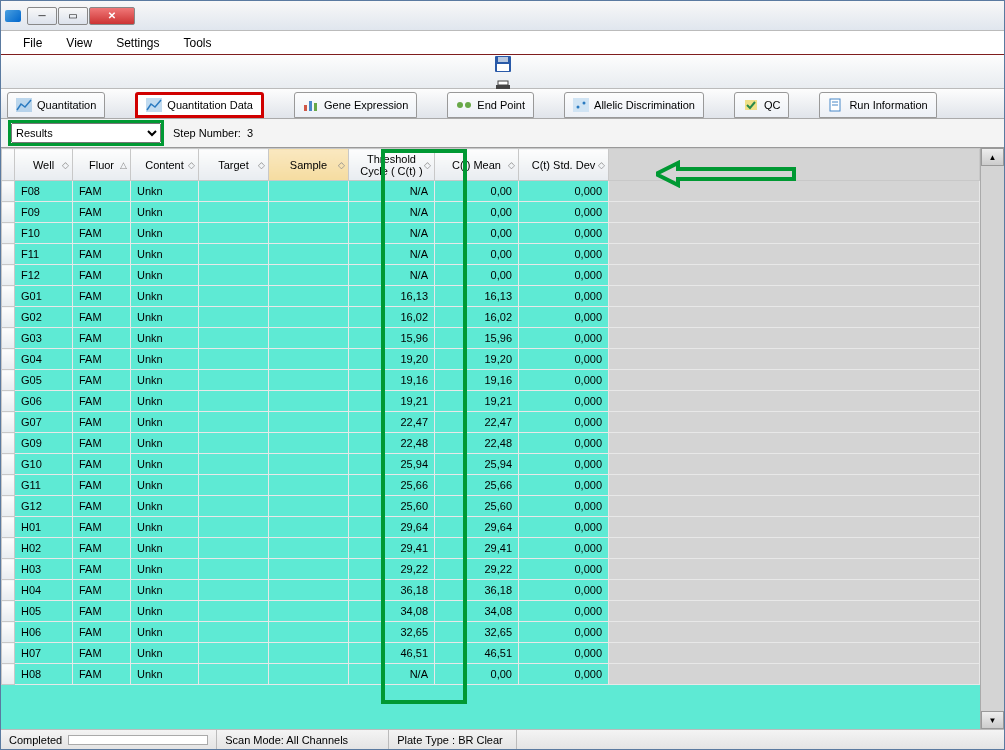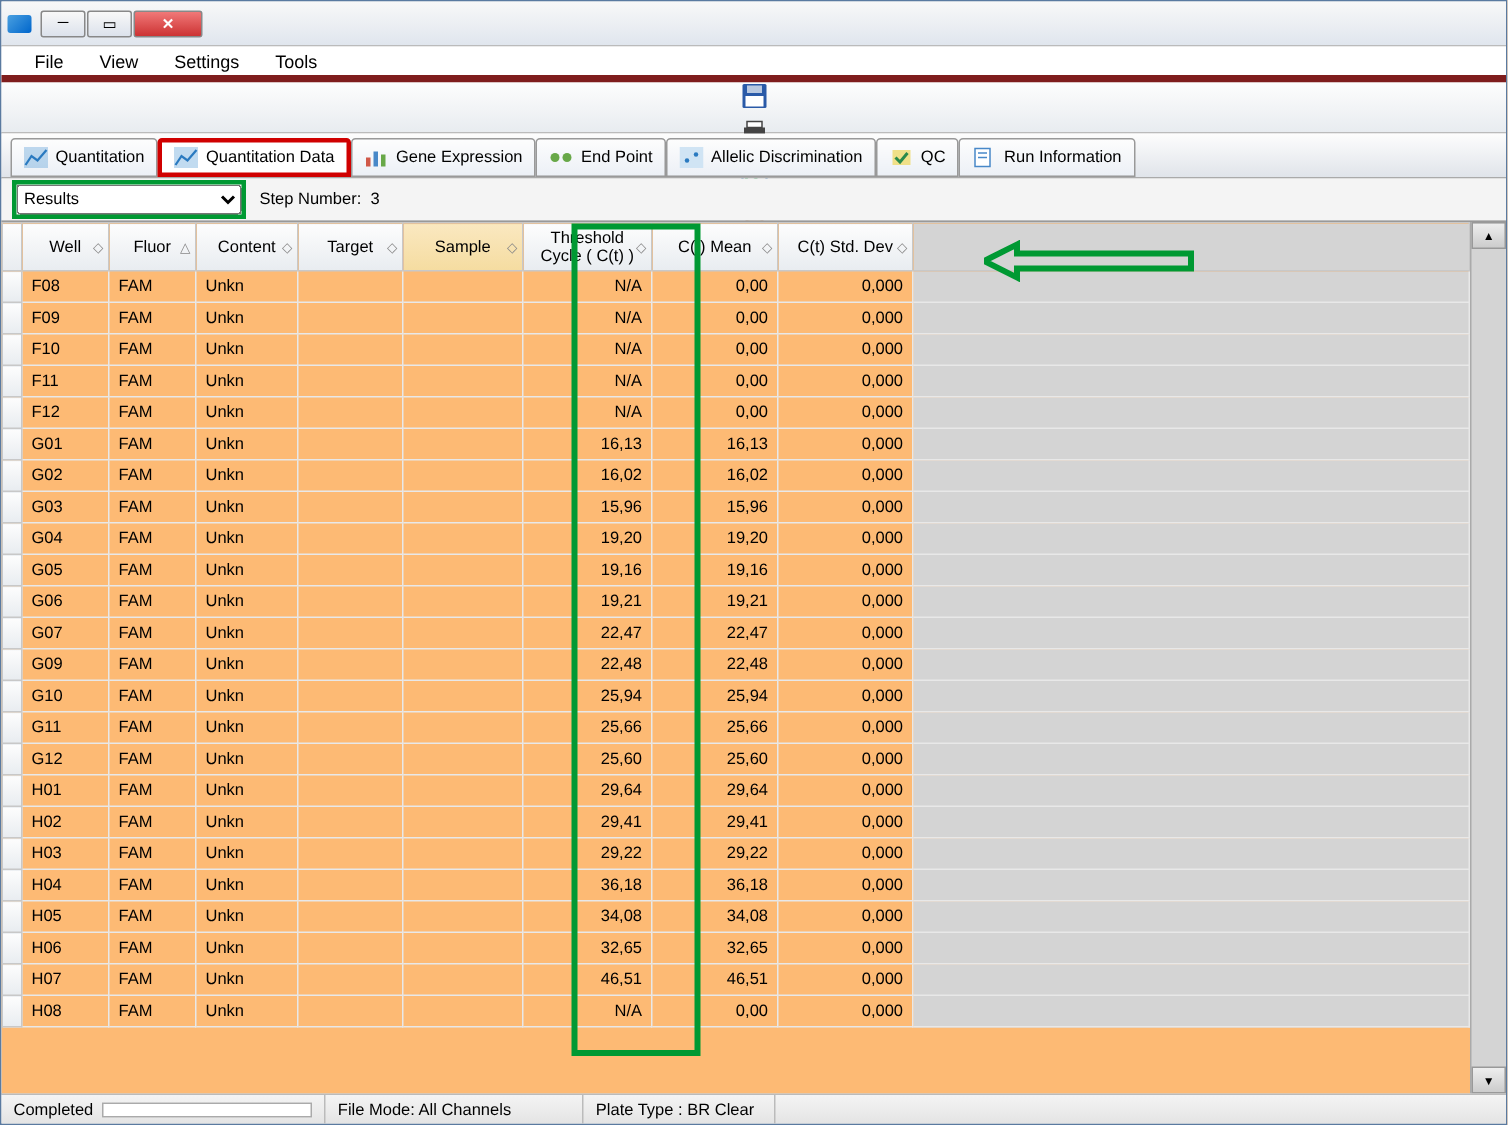--- a/index.html
+++ b/index.html
@@ -7,43 +7,43 @@
 
 .window { width: 1005px; height: 750px; border: 1px solid #5a7aa0; background: #f0f0f0; display: flex; flex-direction: column; }
 
 .titlebar { height: 30px; background: linear-gradient(#f8f8f8,#e0e6ee); display: flex; align-items: center; padding: 0 4px; border-bottom: 1px solid #bbb; }
 .titlebar .icon-app { width: 16px; height: 12px; background: linear-gradient(135deg,#4aa0e0,#0066cc); margin-right: 6px; border-radius: 2px; }
 .titlebar .title { font-size: 12px; color: #333; flex: 1; }
 .win-btns { display: flex; gap: 1px; }
 .win-btn { width: 30px; height: 18px; background: linear-gradient(#f8f8f8,#dce2ec); border: 1px solid #888; border-radius: 2px; display: flex; align-items: center; justify-content: center; font-size: 10px; cursor: pointer; }
 .win-btn.close { width: 46px; background: linear-gradient(#f07878,#cc3333); color: #fff; font-weight: bold; }
 
-.menubar { height: 24px; background: #fff; display: flex; align-items: flex-end; padding: 0 10px; border-bottom: 5px solid #7f1d1d; }
+.menubar { height: 24px; background: #fff; display: flex; align-items: center; padding: 0 10px; border-bottom: 1px solid #7f1d1d; }
 .menubar .item { padding: 2px 12px; font-size: 12px; cursor: pointer; }
 
 .toolbar1 { height: 34px; background: linear-gradient(#fdfdfd,#e8ecf0); border-bottom: 1px solid #bbb; display: flex; align-items: center; padding: 0 6px; gap: 6px; flex-direction: column; }
 .t-icon { width: 22px; height: 22px; display: flex; align-items: center; justify-content: center; font-size: 14px; cursor: pointer; }
 .t-icon svg { width: 18px; height: 18px; }
 .t-btn { display: flex; align-items: center; height: 26px; padding: 0 6px; gap: 4px; cursor: pointer; }
 .t-sep { width: 1px; height: 24px; background: #ccc; margin: 0 2px; }
 .well-group-label { font-size: 12px; }
 .well-group-select { width: 170px; height: 20px; font-size: 11px; }
 
-.tabrow { height: 30px; background: linear-gradient(#fdfdfd,#e0e4ea); border-bottom: 1px solid #aaa; display: flex; align-items: center; padding: 0 6px; }
+.tabrow { height: 30px; background: linear-gradient(#fdfdfd,#e0e4ea); border-bottom: 1px solid #aaa; display: flex; align-items: center; padding: 0 6px; gap: 30px; }
 .tab { height: 26px; border: 1px solid #999; background: linear-gradient(#fdfdfd,#ecf0f6); display: flex; align-items: center; padding: 0 8px; gap: 5px; font-size: 11px; cursor: pointer; border-radius: 3px 3px 0 0; margin-top: 3px; }
 .tab.active { background: #fff; border-bottom: 1px solid #fff; }
 .tab svg { width: 16px; height: 14px; }
 .red-box { border: 3px solid #d00000 !important; }
 
 .controlrow { height: 28px; background: #f4f4f4; display: flex; align-items: center; padding: 0 10px; gap: 12px; }
 .results-dd { width: 150px; height: 20px; font-size: 11px; outline: 3px solid #009933; }
 .stepnum { font-size: 11px; }
 
 .grid-area { flex: 1; background: #ccc; display: flex; border-top: 1px solid #999; overflow: hidden; }
-.grid-table { flex: 1; background: #fdba74; overflow: auto; position: relative; }
+.grid-table { flex: 1; background: #5eead4; overflow: auto; position: relative; }
 .grid-right-pad { width: 24px; background: #d4d4d4; border-left: 1px solid #aaa; position: relative; }
 .scroll-btn { position: absolute; left: 0; right: 0; height: 18px; background: linear-gradient(#eee,#ccc); border: 1px solid #999; display: flex; align-items: center; justify-content: center; font-size: 8px; cursor: pointer; }
 .scroll-btn.up { top: 0; }
 .scroll-btn.down { bottom: 0; }
 
 table { border-collapse: collapse; width: 100%; font-size: 11px; }
 th { background: linear-gradient(#fdfdfd,#e8ecf0); border: 1px solid #c8c8c8; height: 32px; font-weight: normal; padding: 2px 4px; position: relative; }
 th .sort { position: absolute; right: 3px; top: 50%; transform: translateY(-50%); color: #888; font-size: 9px; }
 th.sample { background: linear-gradient(#fae8c0,#f5dca0); }
 td { border: 1px solid #e8e8e8; height: 21px; padding: 1px 6px; }
@@ -511,17 +511,17 @@
       <div class="scroll-btn up">▲</div>
       <div class="scroll-btn down">▼</div>
     </div>
   </div>
 
   <div class="statusbar">
     <div class="status-seg">
       <span>Completed</span>
       <div class="progress-track"></div>
     </div>
-    <div class="status-seg" style="width:172px">File Mode: All Channels</div>
+    <div class="status-seg" style="width:172px">Scan Mode: All Channels</div>
     <div class="status-seg" style="width:128px">Plate Type : BR Clear</div>
   </div>
 
 </div>
 
 </body></html>

